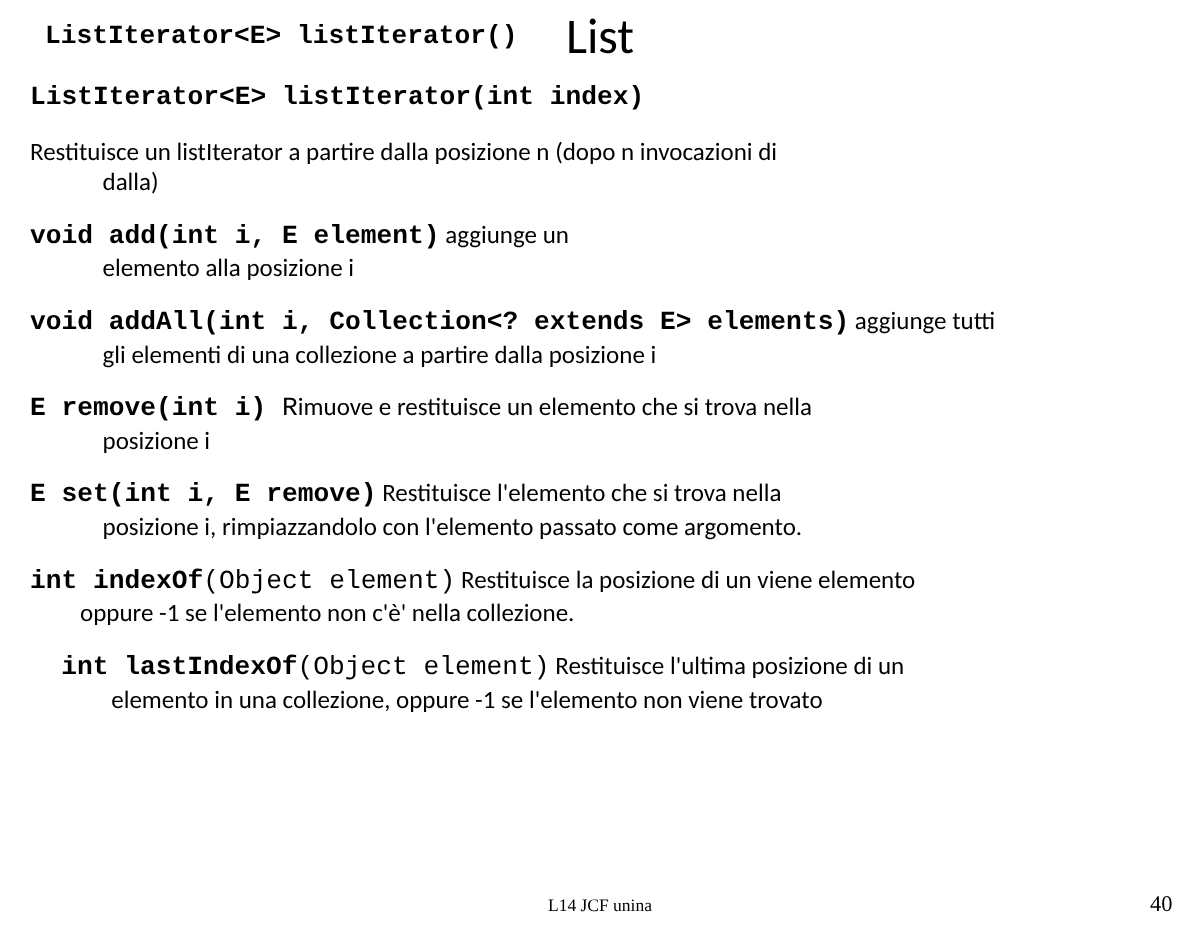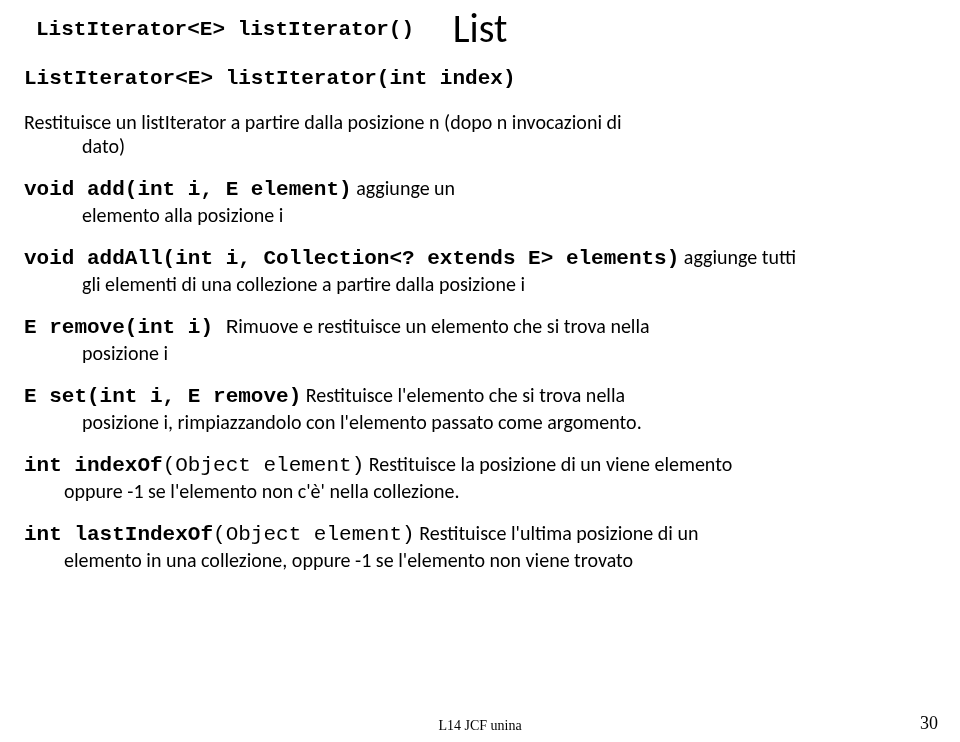--- a/index.html
+++ b/index.html
@@ -83,21 +83,21 @@
     <div class="sig sigleft">ListIterator&lt;E&gt; listIterator()</div>
     <div class="title">List</div>
   </div>
 
   <div class="block" style="margin-top:12px;">
     <div class="sig">ListIterator&lt;E&gt; listIterator(int index)</div>
   </div>
 
   <div class="block">
     <div class="desc">Restituisce un listIterator a partire dalla posizione n (dopo n invocazioni di</div>
-    <div class="desc indent">dato)</div>
+    <div class="desc indent">dalla)</div>
   </div>
 
   <div class="block">
     <div>
       <span class="sig">void add(int i, E element)</span><span class="desc"> </span><span class="desc">aggiunge un</span>
     </div>
     <div class="desc indent">elemento alla posizione i</div>
   </div>
 
   <div class="block">
@@ -121,23 +121,23 @@
     <div class="desc indent">posizione i, rimpiazzandolo con l'elemento passato come argomento.</div>
   </div>
 
   <div class="block">
     <div>
       <span class="sig">int indexOf</span><span class="sig-nb">(Object element)</span><span class="desc">  </span><span class="desc">Restituisce la posizione di un viene elemento</span>
     </div>
     <div class="desc indent2">oppure -1 se l'elemento non c'è' nella collezione.</div>
   </div>
 
-  <div class="block" style="margin-bottom:0;">
+  <div class="block" style="margin-bottom:0;margin-left:25px;">
     <div>
       <span class="sig">int lastIndexOf</span><span class="sig-nb">(Object element)</span><span class="desc">  </span><span class="desc">Restituisce l'ultima posizione di un</span>
     </div>
     <div class="desc indent2">elemento in una collezione, oppure -1 se l'elemento non viene trovato</div>
   </div>
 
 </div>
 
 <div class="footer">L14 JCF unina</div>
-<div class="pagenum">30</div>
+<div class="pagenum">40</div>
 
 </body></html>

